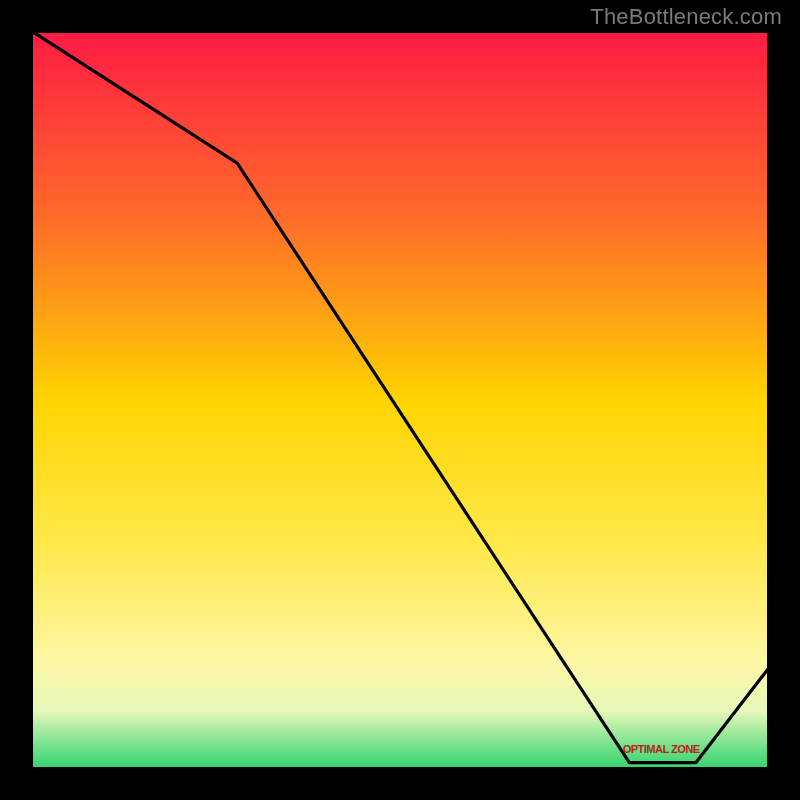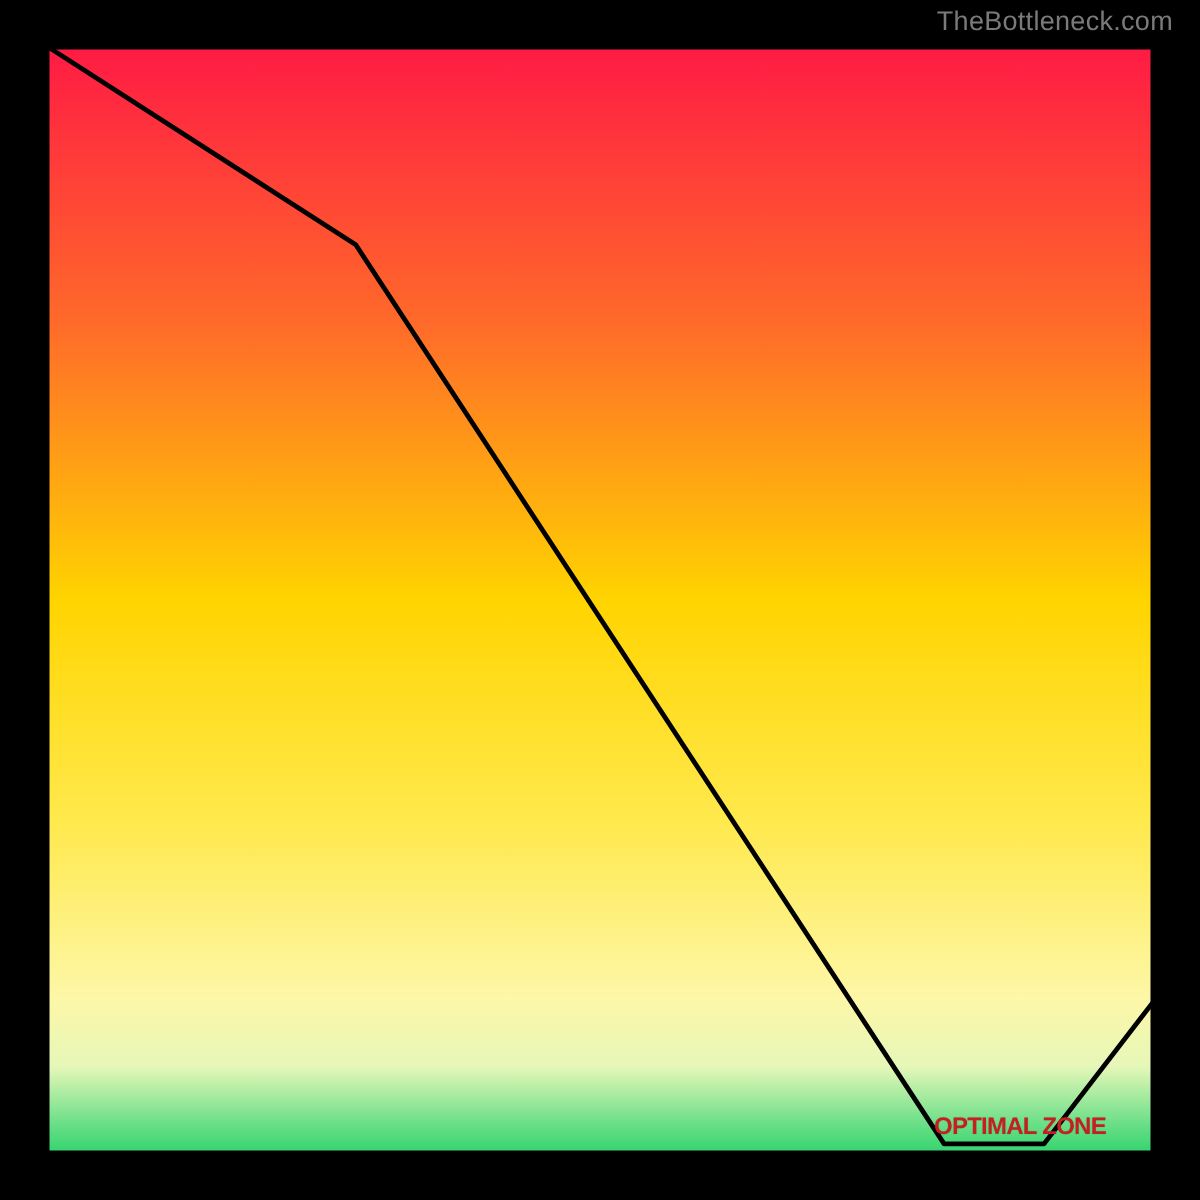--- a/index.html
+++ b/index.html
@@ -14,37 +14,37 @@
     position: relative;
     width: 800px;
     height: 800px;
     background: #000;
   }
   .watermark {
     position: absolute;
     top: 4px;
     right: 18px;
     color: #7a7a7a;
-    font-size: 18px;
+    font-size: 22px;
     font-weight: 500;
     letter-spacing: 0.2px;
     text-align: center;
   }
   .plot-wrap {
     position: absolute;
     left: 30px;
     top: 30px;
     width: 740px;
     height: 740px;
   }
   svg { display: block; }
   .annotation {
     position: absolute;
     color: #c51f1f;
-    font-size: 16px;
+    font-size: 11px;
     font-weight: 800;
     letter-spacing: -0.5px;
     white-space: nowrap;
     text-shadow: 0 0 1px rgba(0,0,0,0.15);
   }
 </style>
 </head>
 <body>
 
 <div class="frame">

